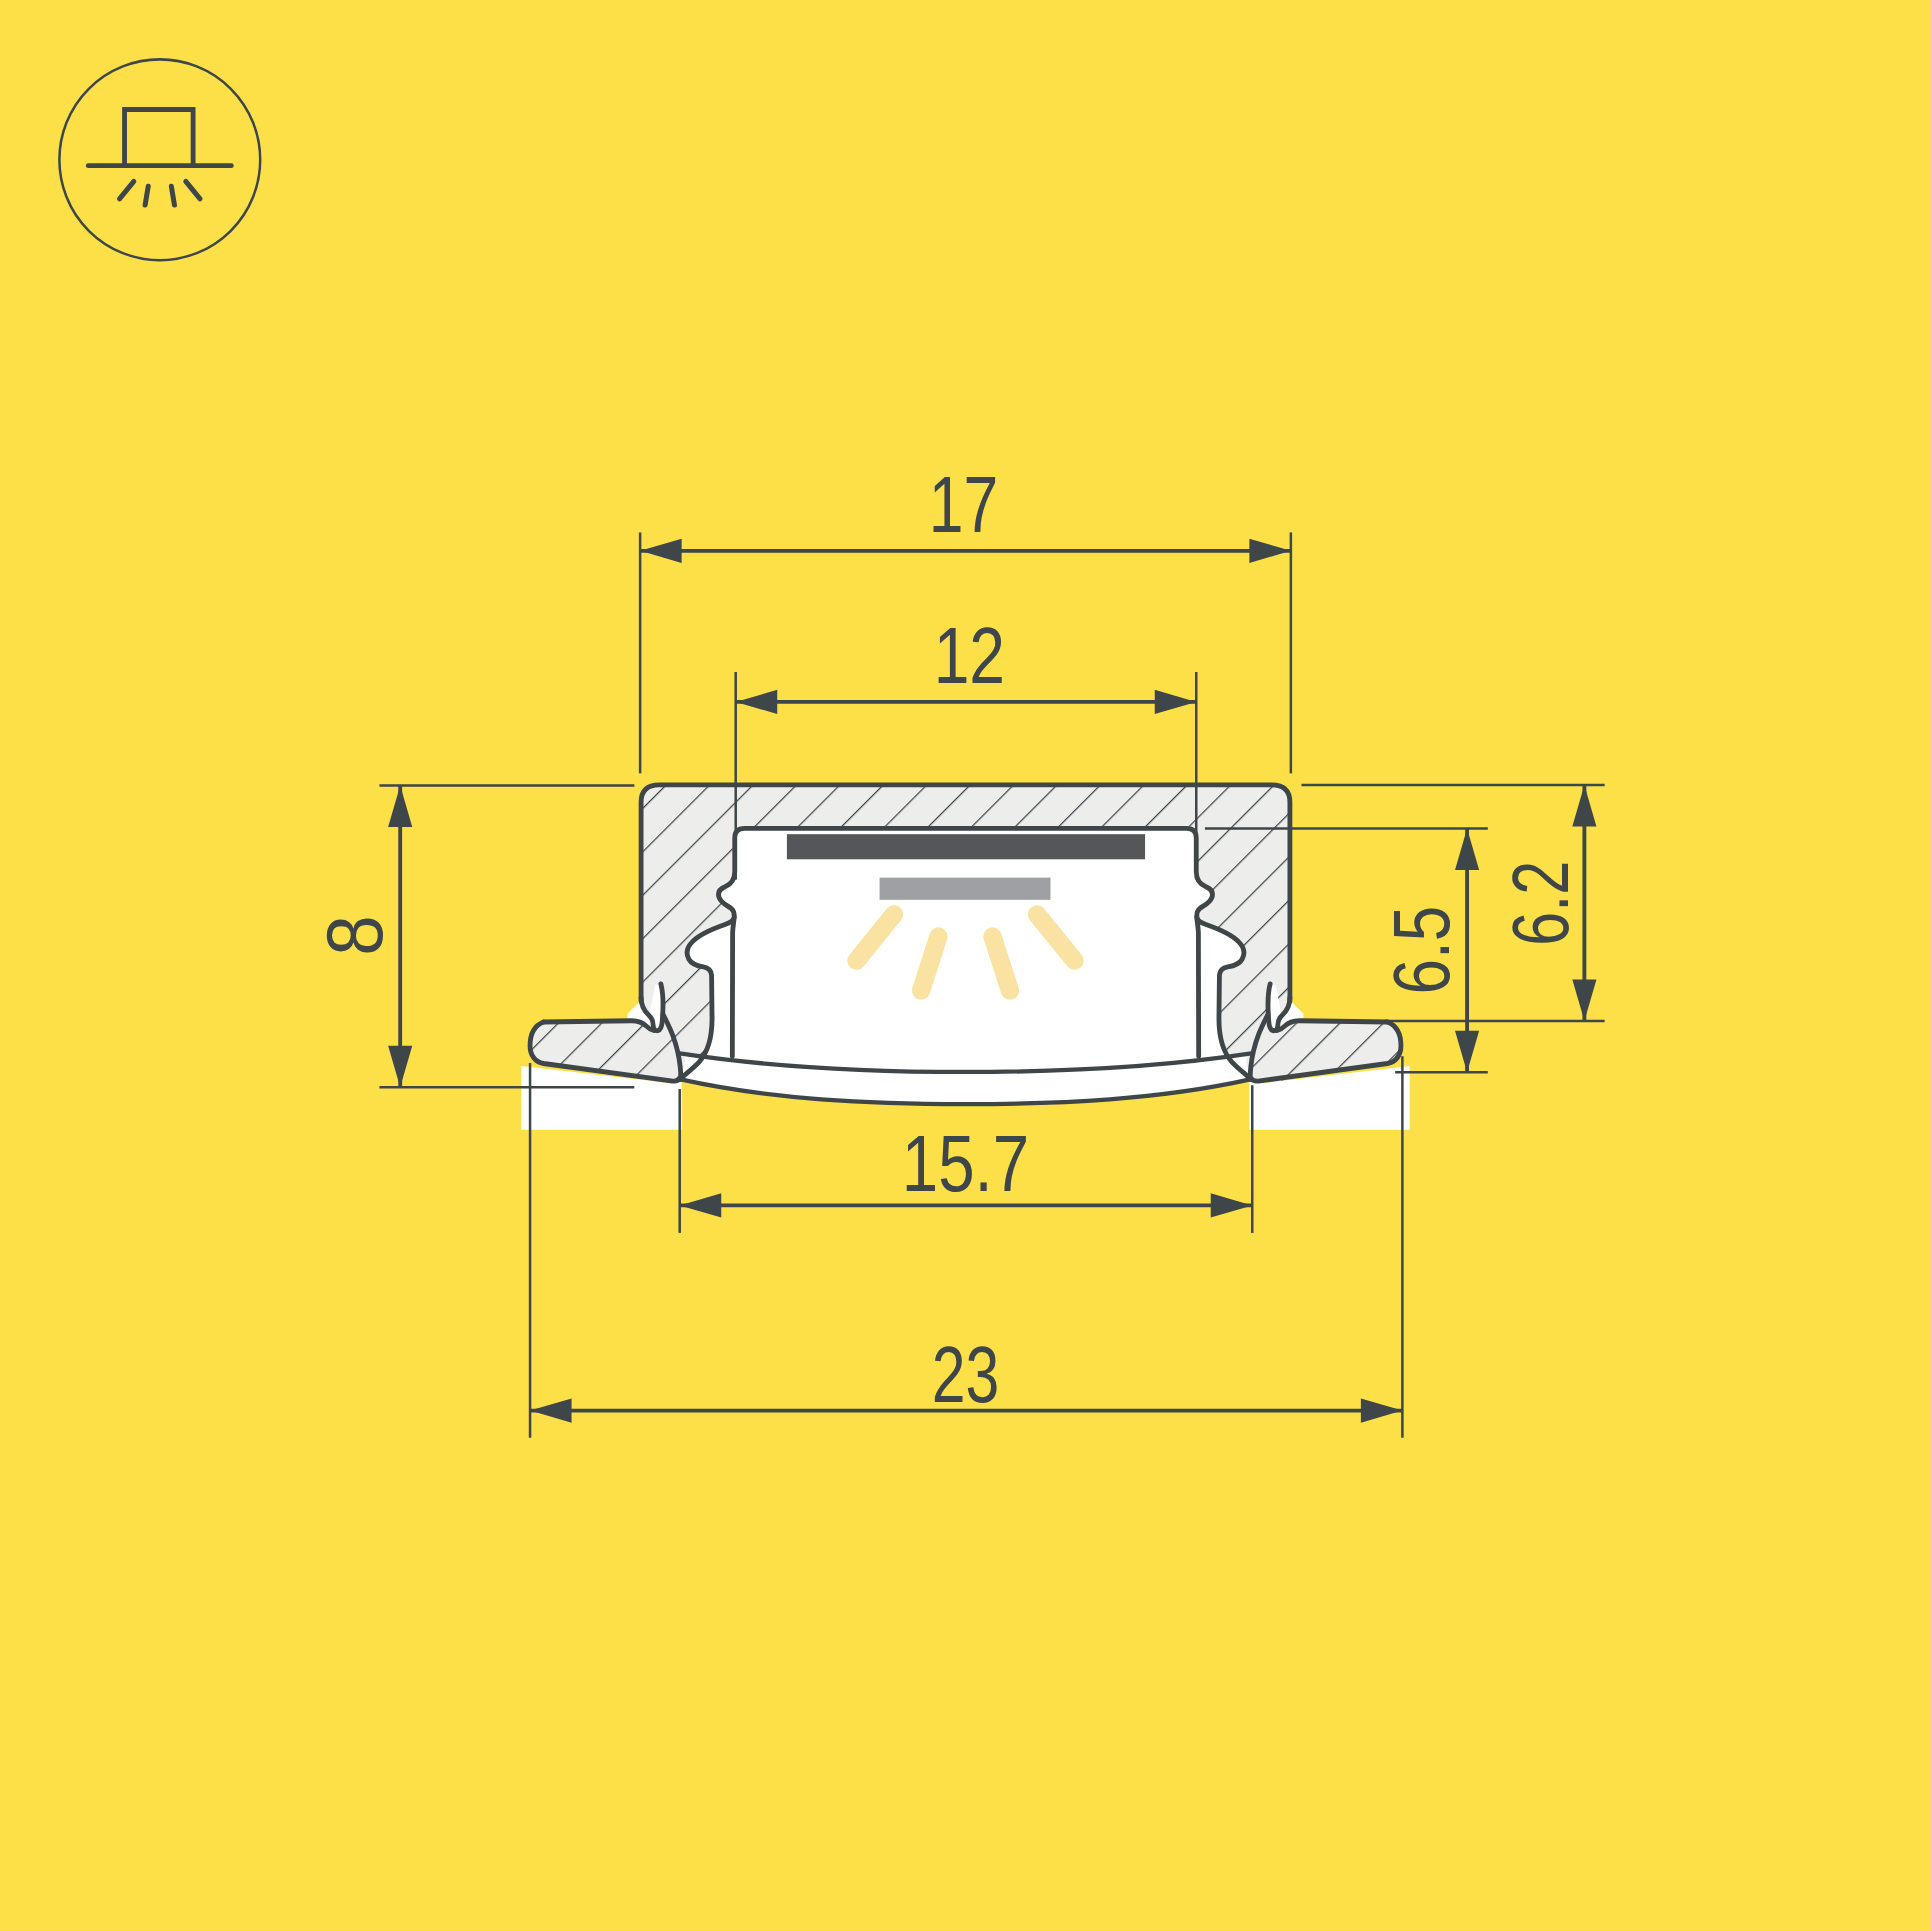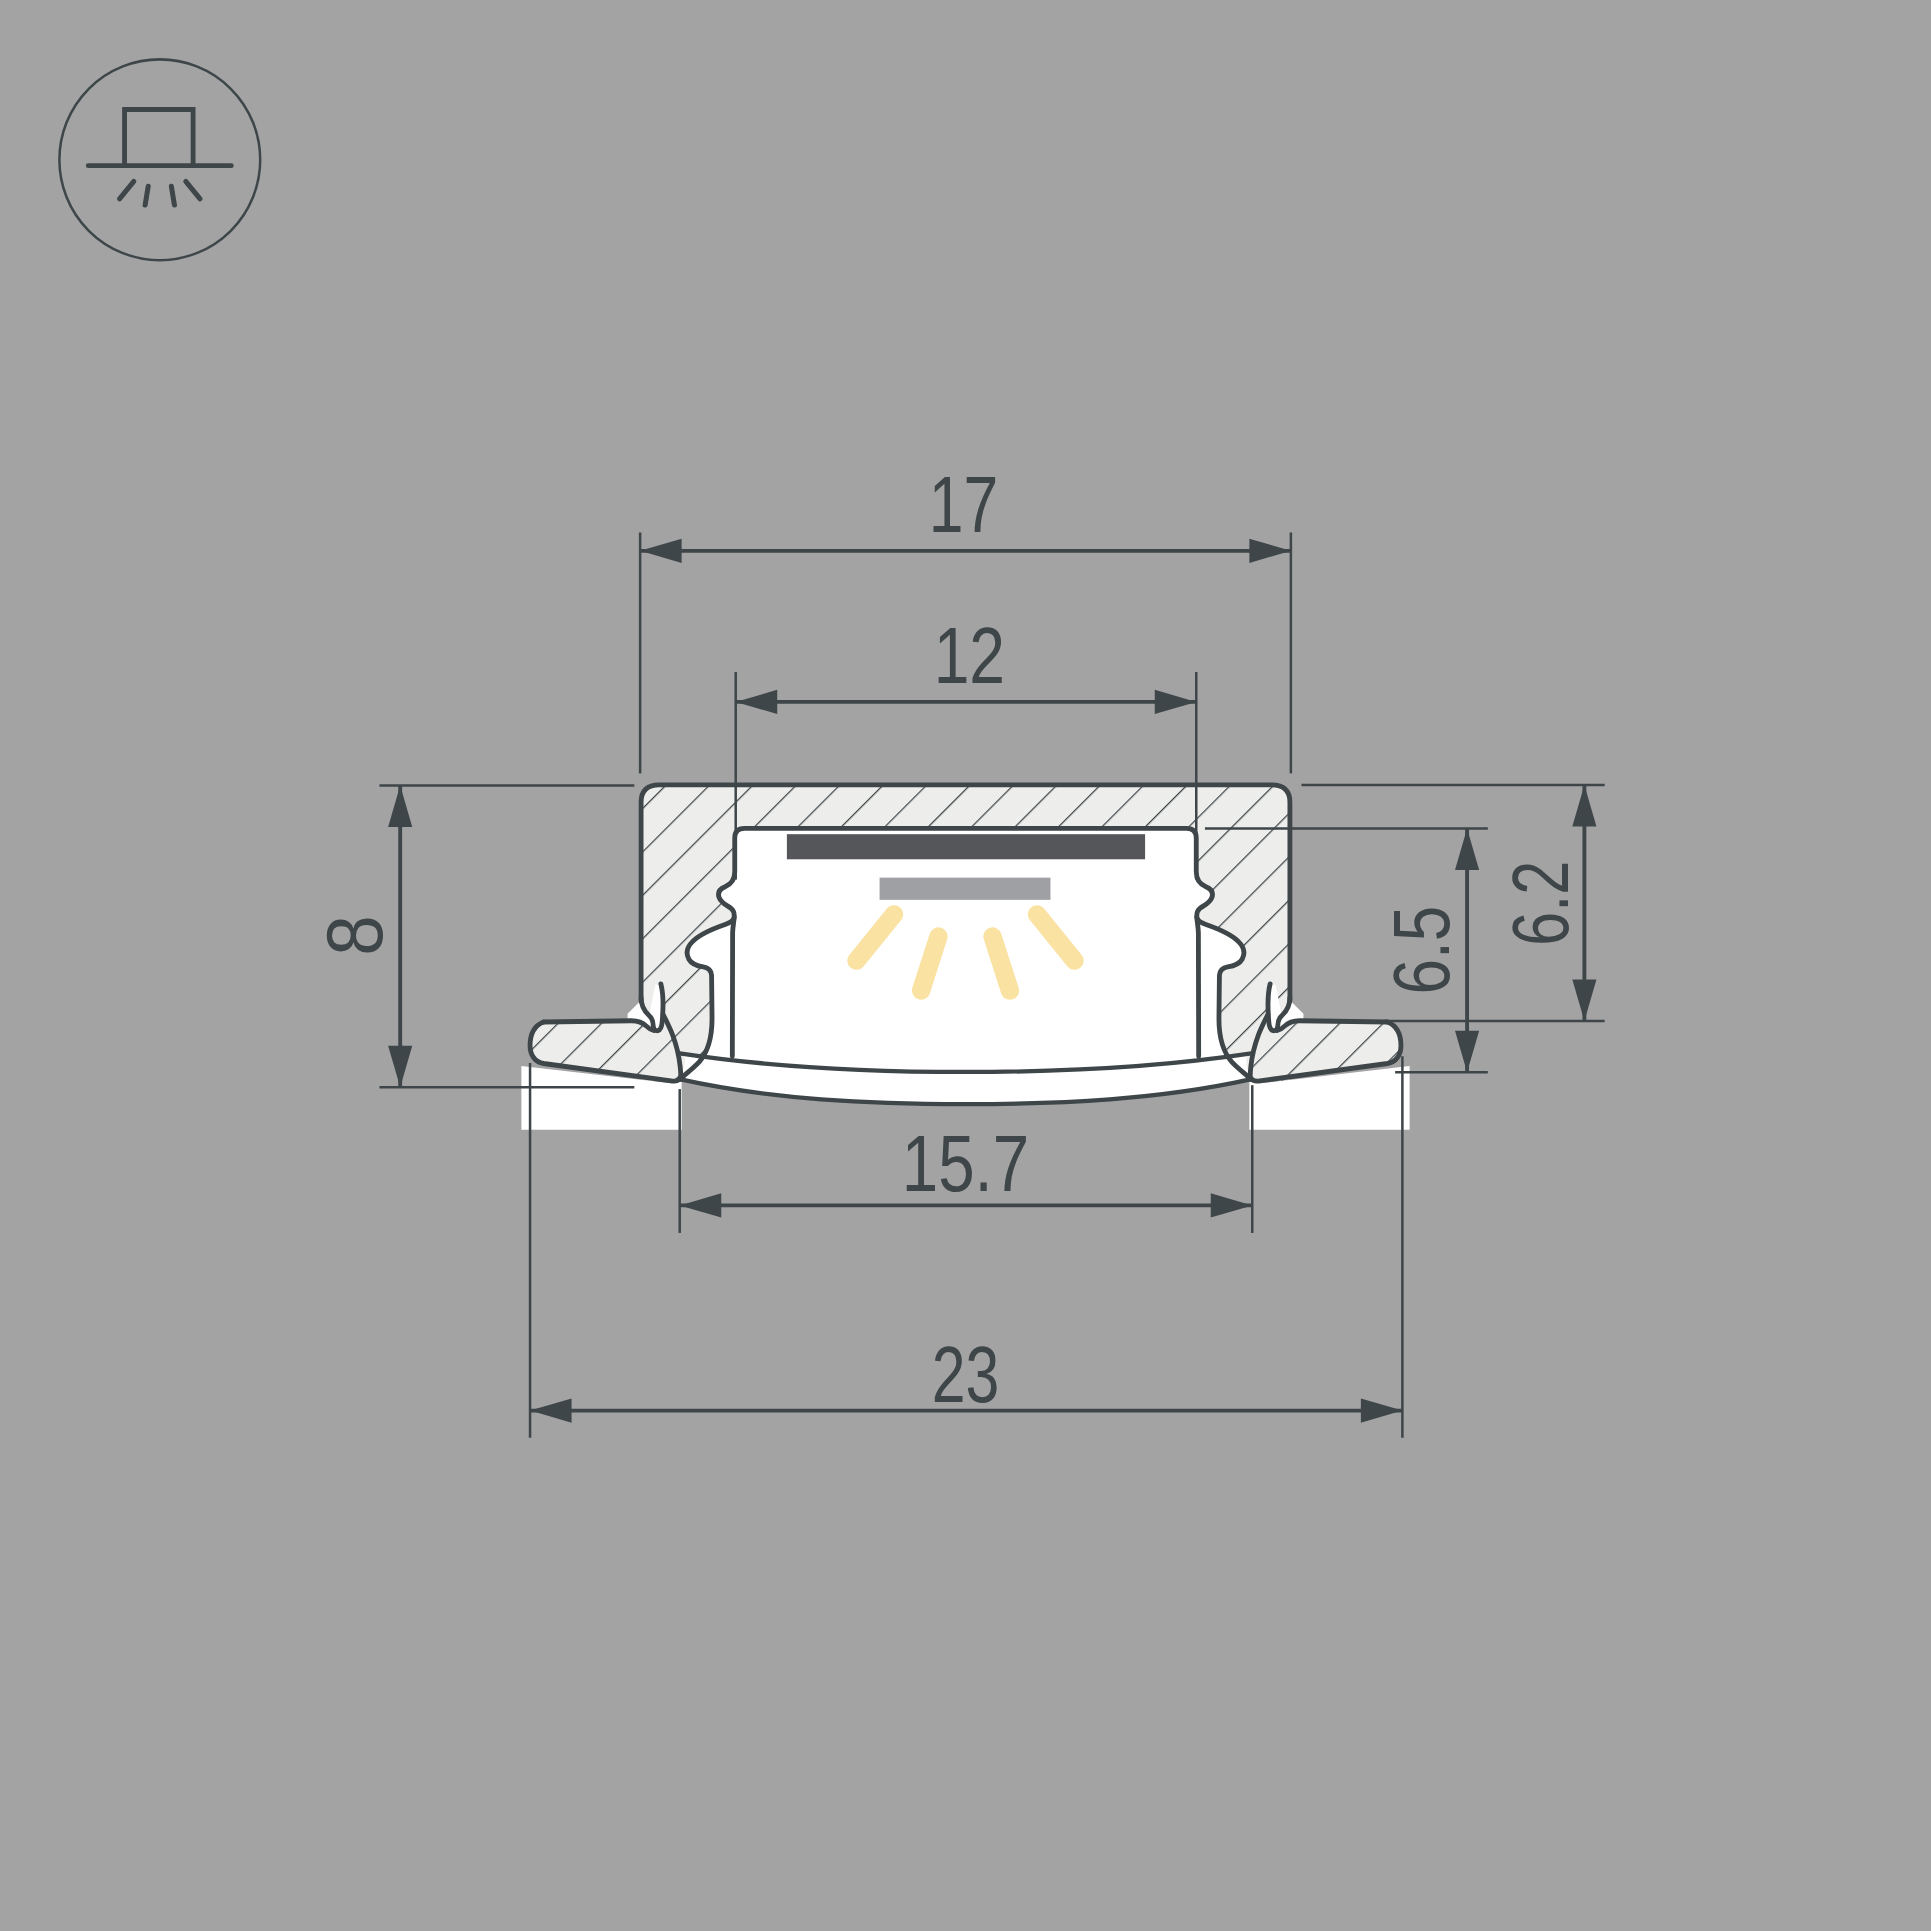--- a/index.html
+++ b/index.html
@@ -1,16 +1,16 @@
 <!DOCTYPE html>
 <html><head>
 <meta charset="utf-8">
 <style>
   html,body{margin:0;padding:0;background:#ffffff;}
-  #page{position:relative;width:1931px;height:1931px;background:#a3a3a3;overflow:hidden;}
+  #page{position:relative;width:1931px;height:1931px;background:#fde047;overflow:hidden;}
   svg{position:absolute;left:0;top:0;}
   text{font-family:"Liberation Sans", sans-serif;fill:#3E4649;}
 </style>
 </head>
 <body>
 <div id="page">
 <svg width="1931" height="1931" viewBox="0 0 2000 2000">
   <defs>
     <pattern id="hatch" width="31.8" height="31.8" patternUnits="userSpaceOnUse" patternTransform="rotate(45) translate(12.73 0)">
       <rect x="0" y="0" width="31.8" height="31.8" fill="#EDEDEC"></rect>

